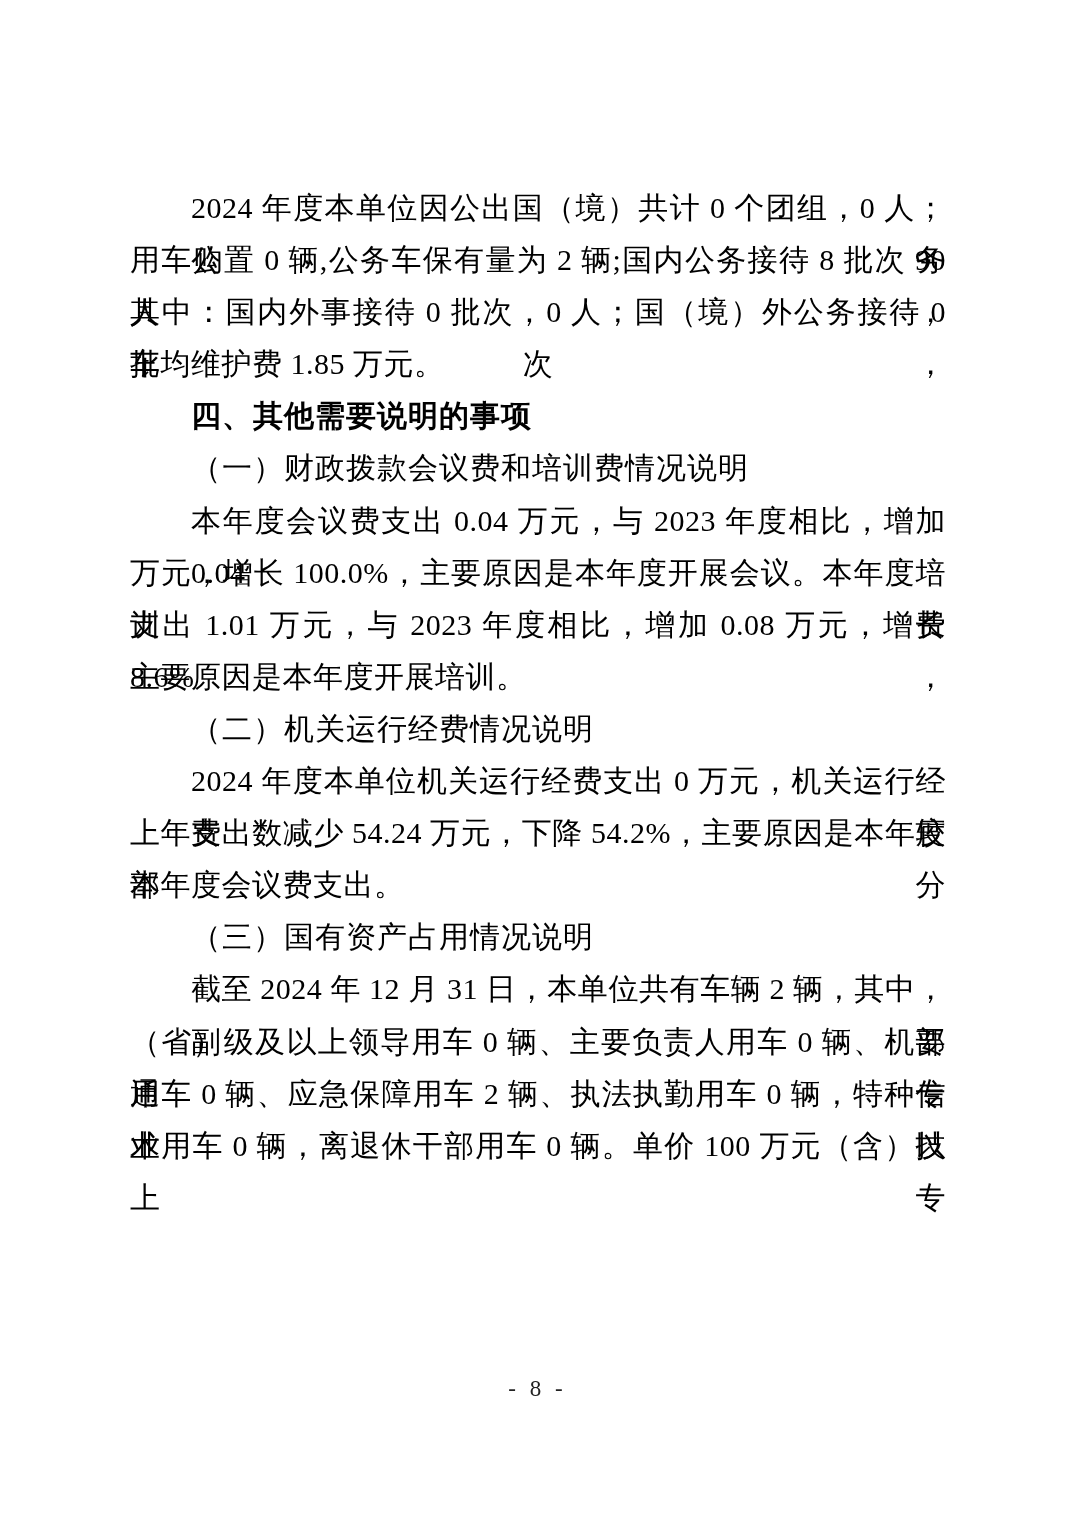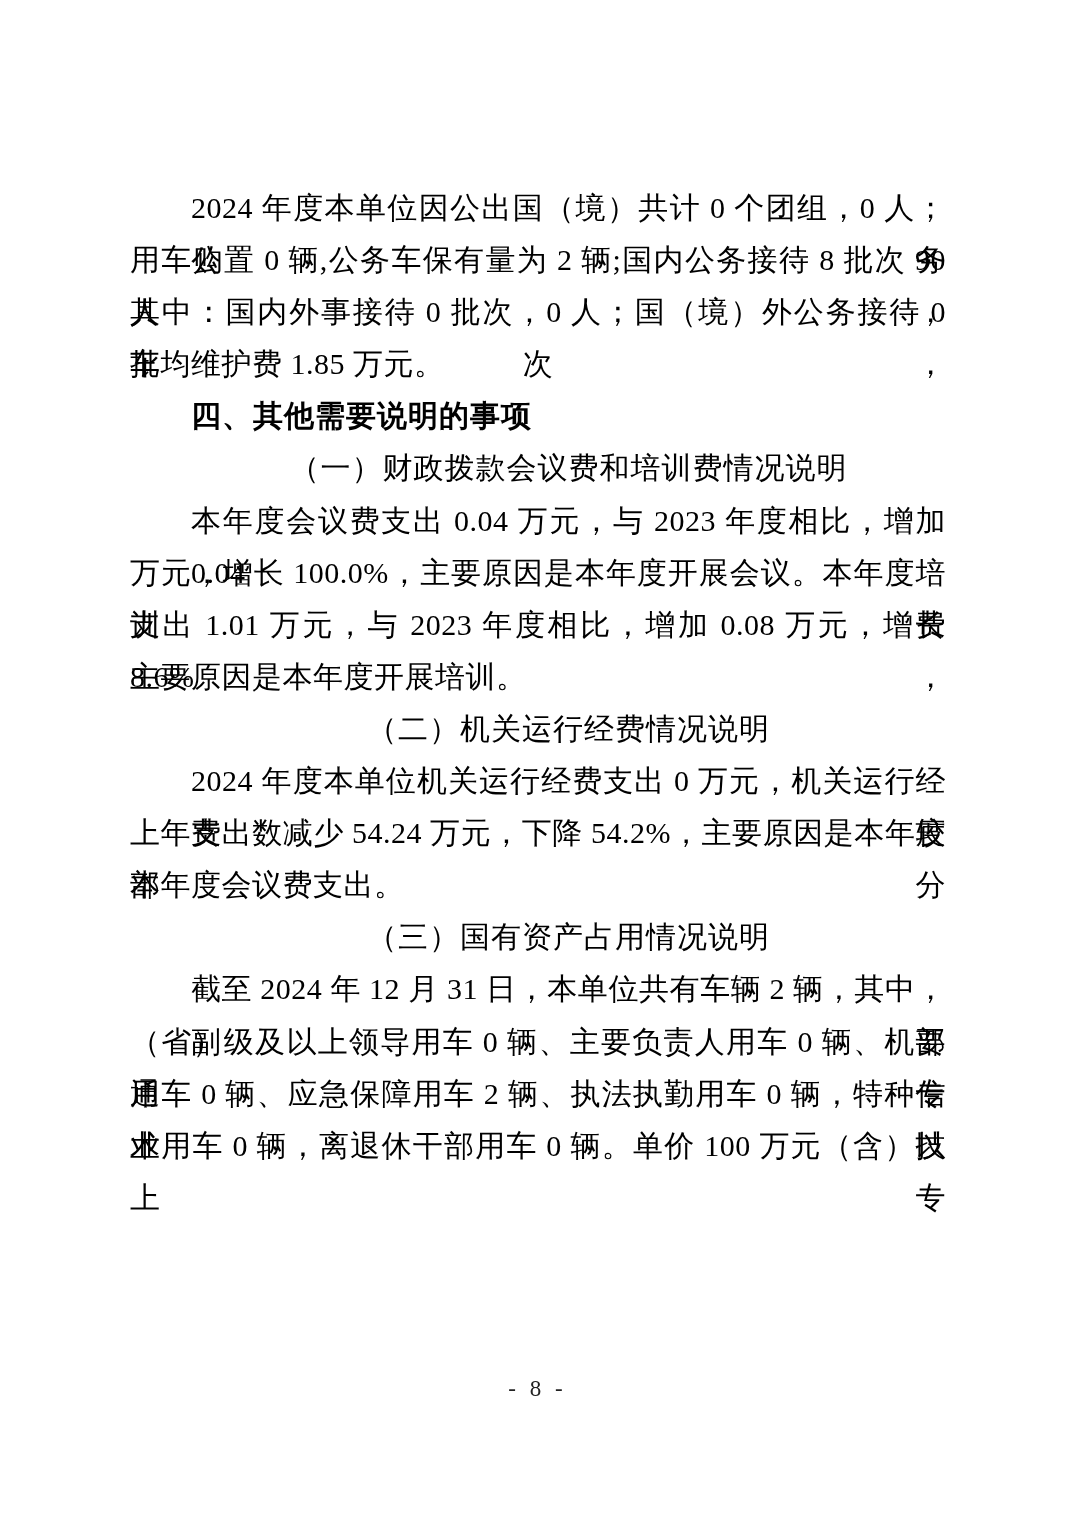--- a/index.html
+++ b/index.html
@@ -42,21 +42,20 @@
     padding-left: 61px;
     box-sizing: border-box;
   }
   .h1 {
     font-family: Liberation Serif, serif;
     font-weight: bold;
     letter-spacing: 1px;
   }
   .h2 {
     letter-spacing: 1px;
-    text-align: center;
   }
   .footer {
     position: absolute;
     left: 0;
     top: 1376px;
     width: 1075px;
     text-align: center;
     font-size: 23px;
     letter-spacing: 4px;
     color: #222222;

